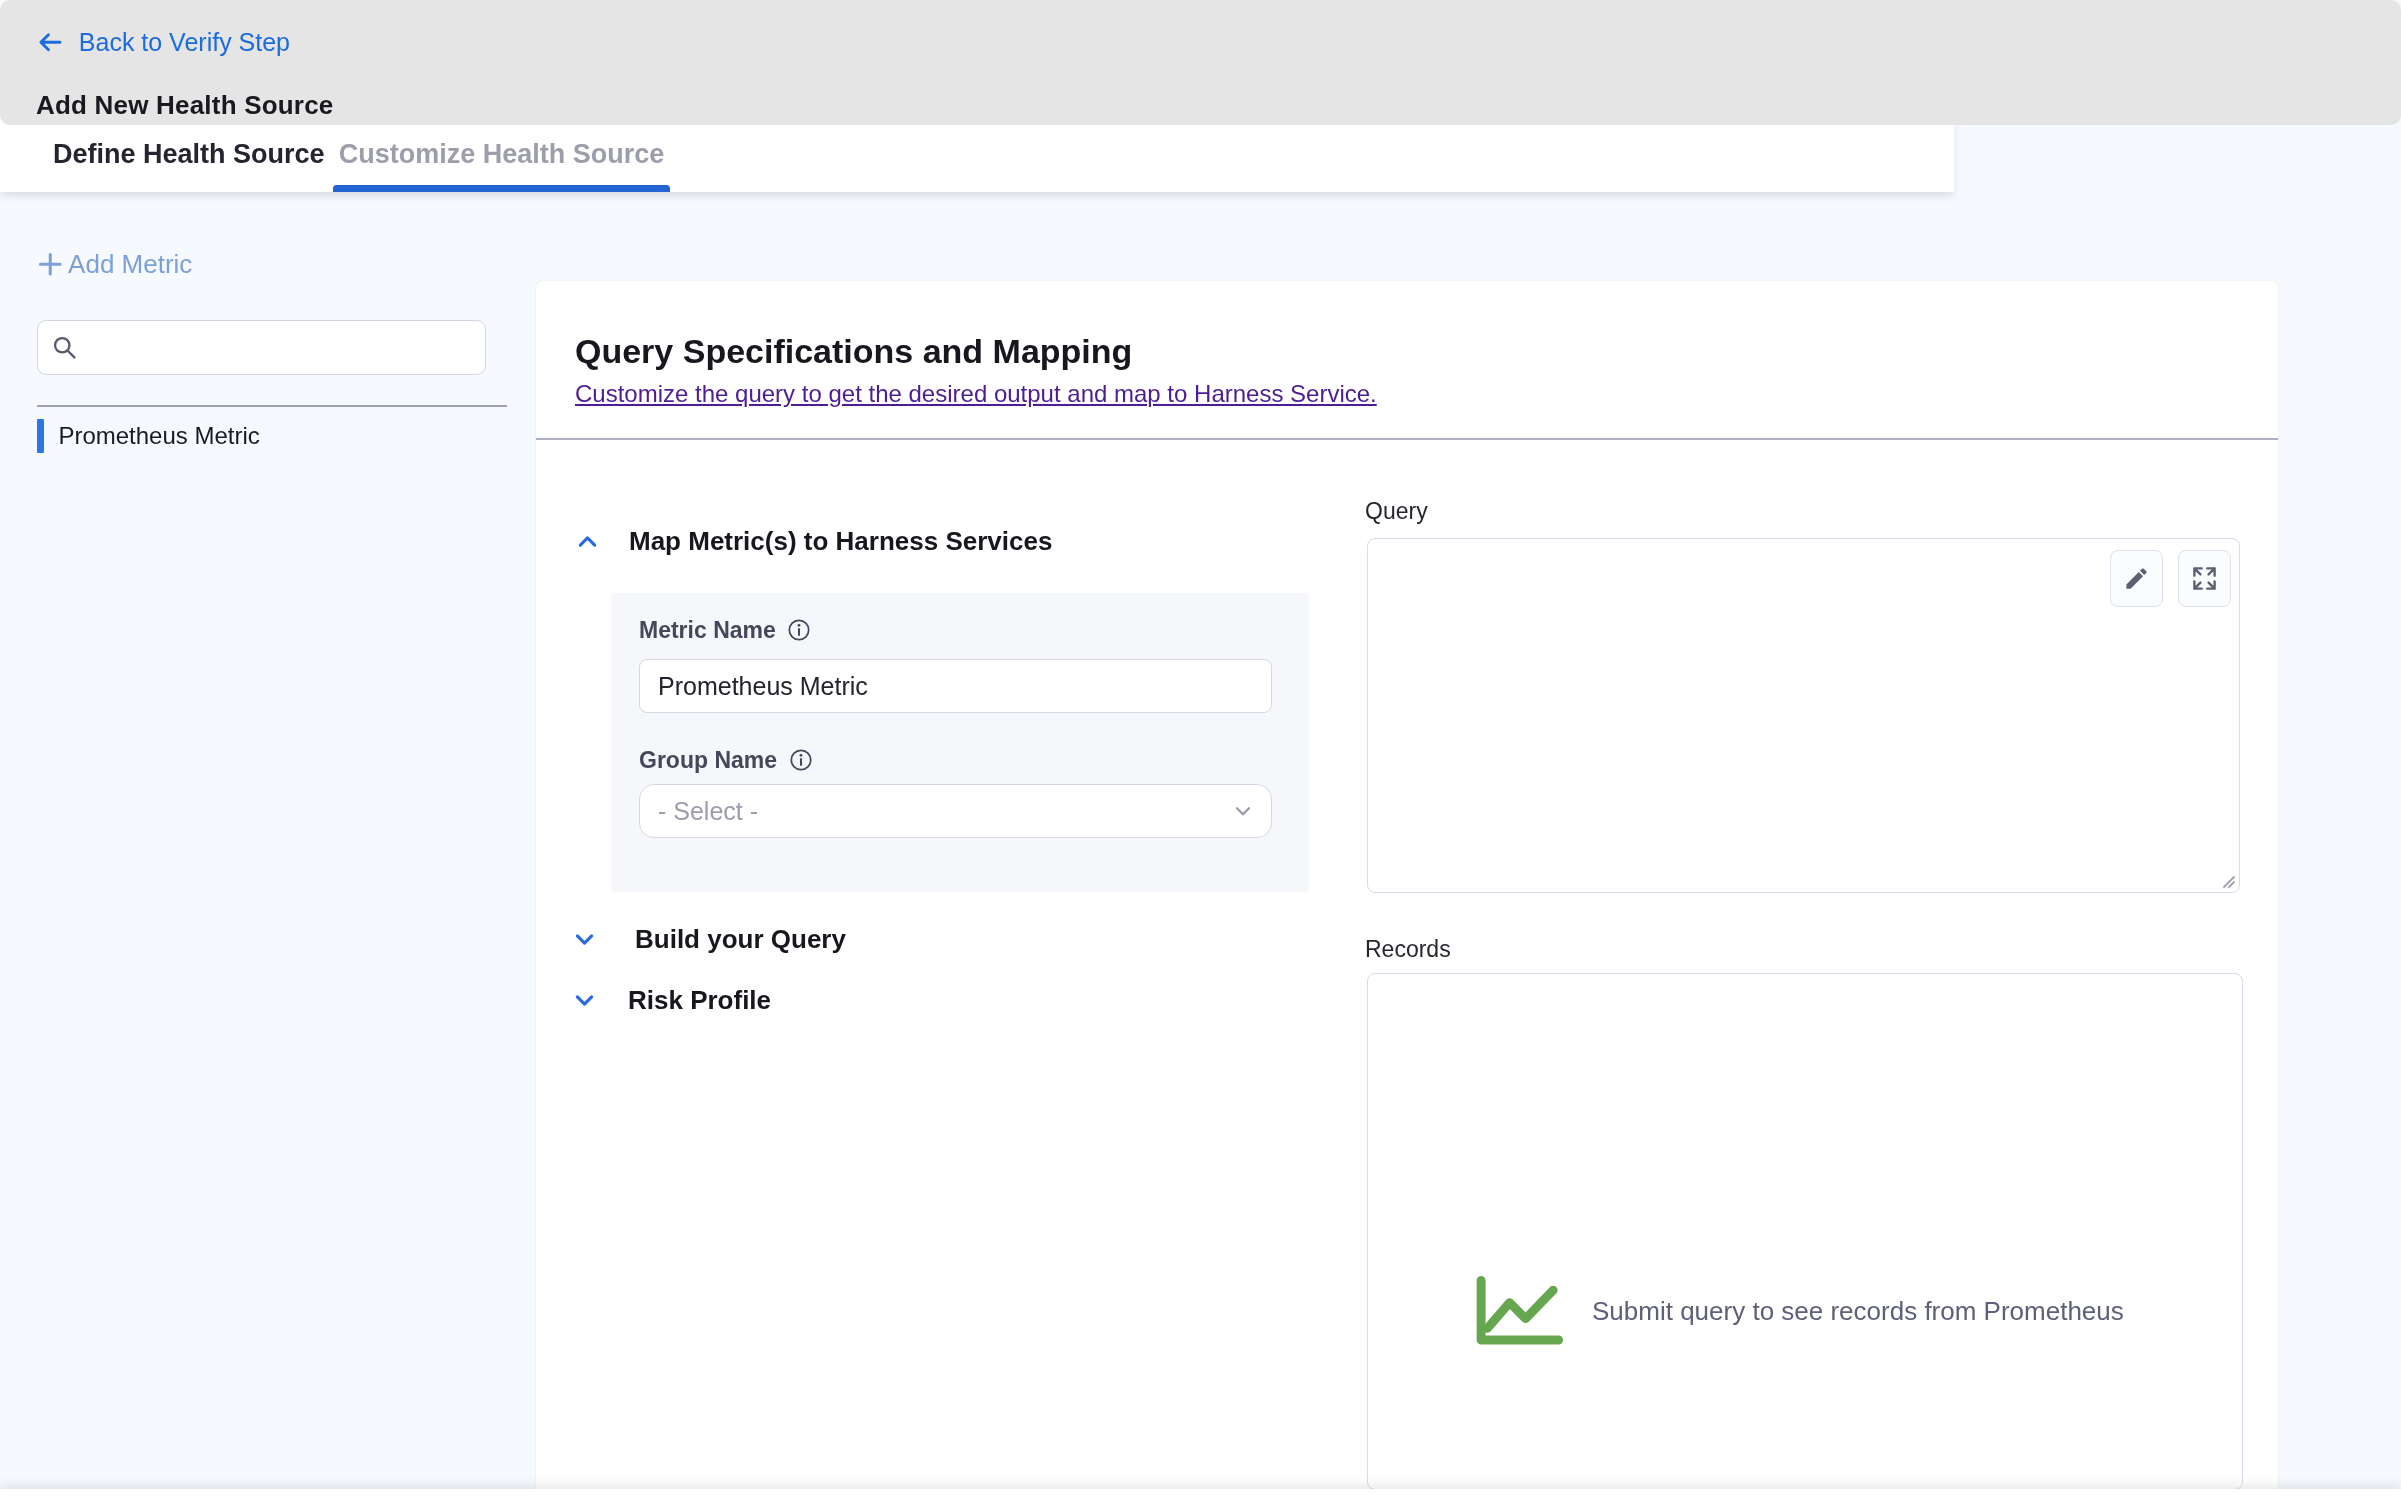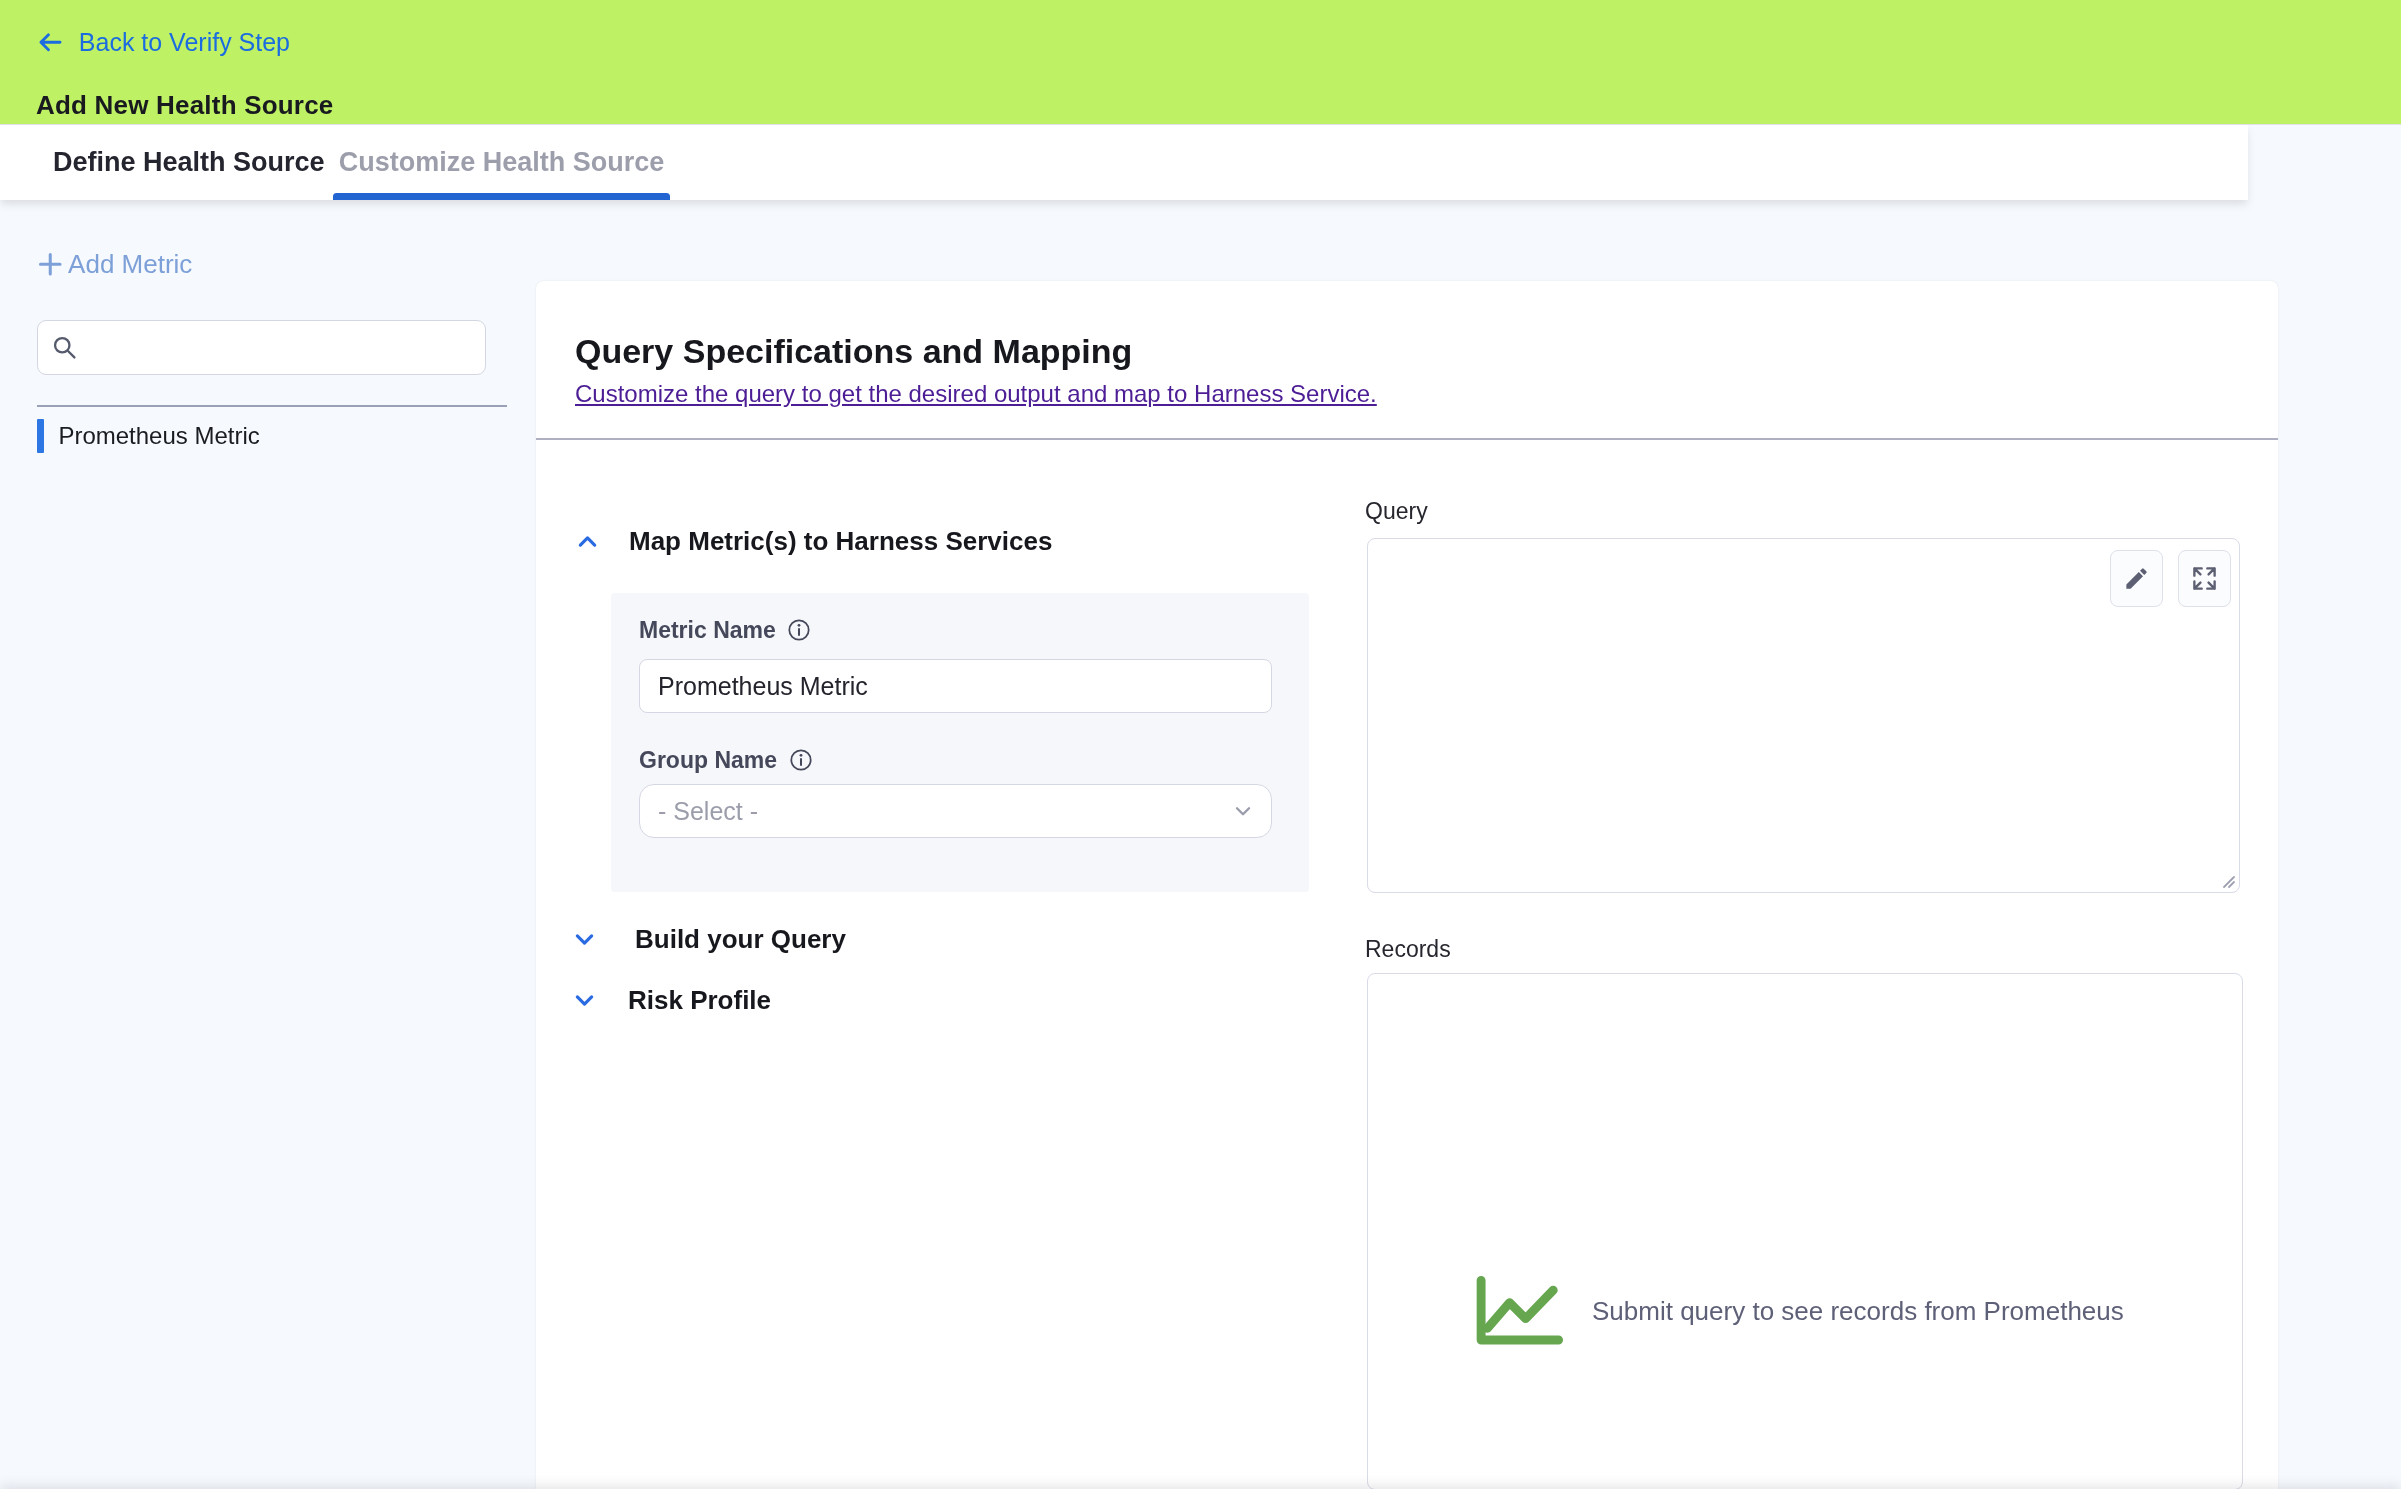--- a/index.html
+++ b/index.html
@@ -11,42 +11,43 @@
     width: 2401px;
     height: 1509px;
     background: #f6f9fd;
     overflow: hidden;
   }
 
   
   .app-header {
     position: absolute; left: 0; top: 0;
     width: 2401px; height: 125px;
-    background: #bef264;
+    background: #e5e5e5;
     border-bottom: 0.9px solid #e0e1e9;
     z-index: 4;
+    border-radius: 10px;
   }
   .back-link {
     position: absolute; left: 36px; top: 27px;
     display: flex; align-items: center; gap: 14.3px;
     cursor: pointer;
   }
   .back-link span {
     font-size: 25px; color: #1b6ce0; line-height: 30px;
   }
   .page-title {
     position: absolute; left: 36px; top: 86px;
     font-size: 26px; font-weight: 700; color: #191a20;
     line-height: 39px; letter-spacing: 0.2px;
   }
 
   
   .tab-bar {
-    position: absolute; left: 0; top: 125px;
-    width: 2248px; height: 75px;
+    position: absolute; left: 0; top: 117px;
+    width: 1954px; height: 75px;
     background: #ffffff;
     box-shadow: 0 5.3px 8px -0.9px rgba(96, 97, 112, 0.18);
     z-index: 3;
   }
   .tab {
     position: absolute; top: 0; height: 75px;
     font-size: 27px; font-weight: 600; line-height: 75px;
     cursor: pointer; white-space: nowrap;
   }
   .tab-define { left: 53px; color: #24252e; }

